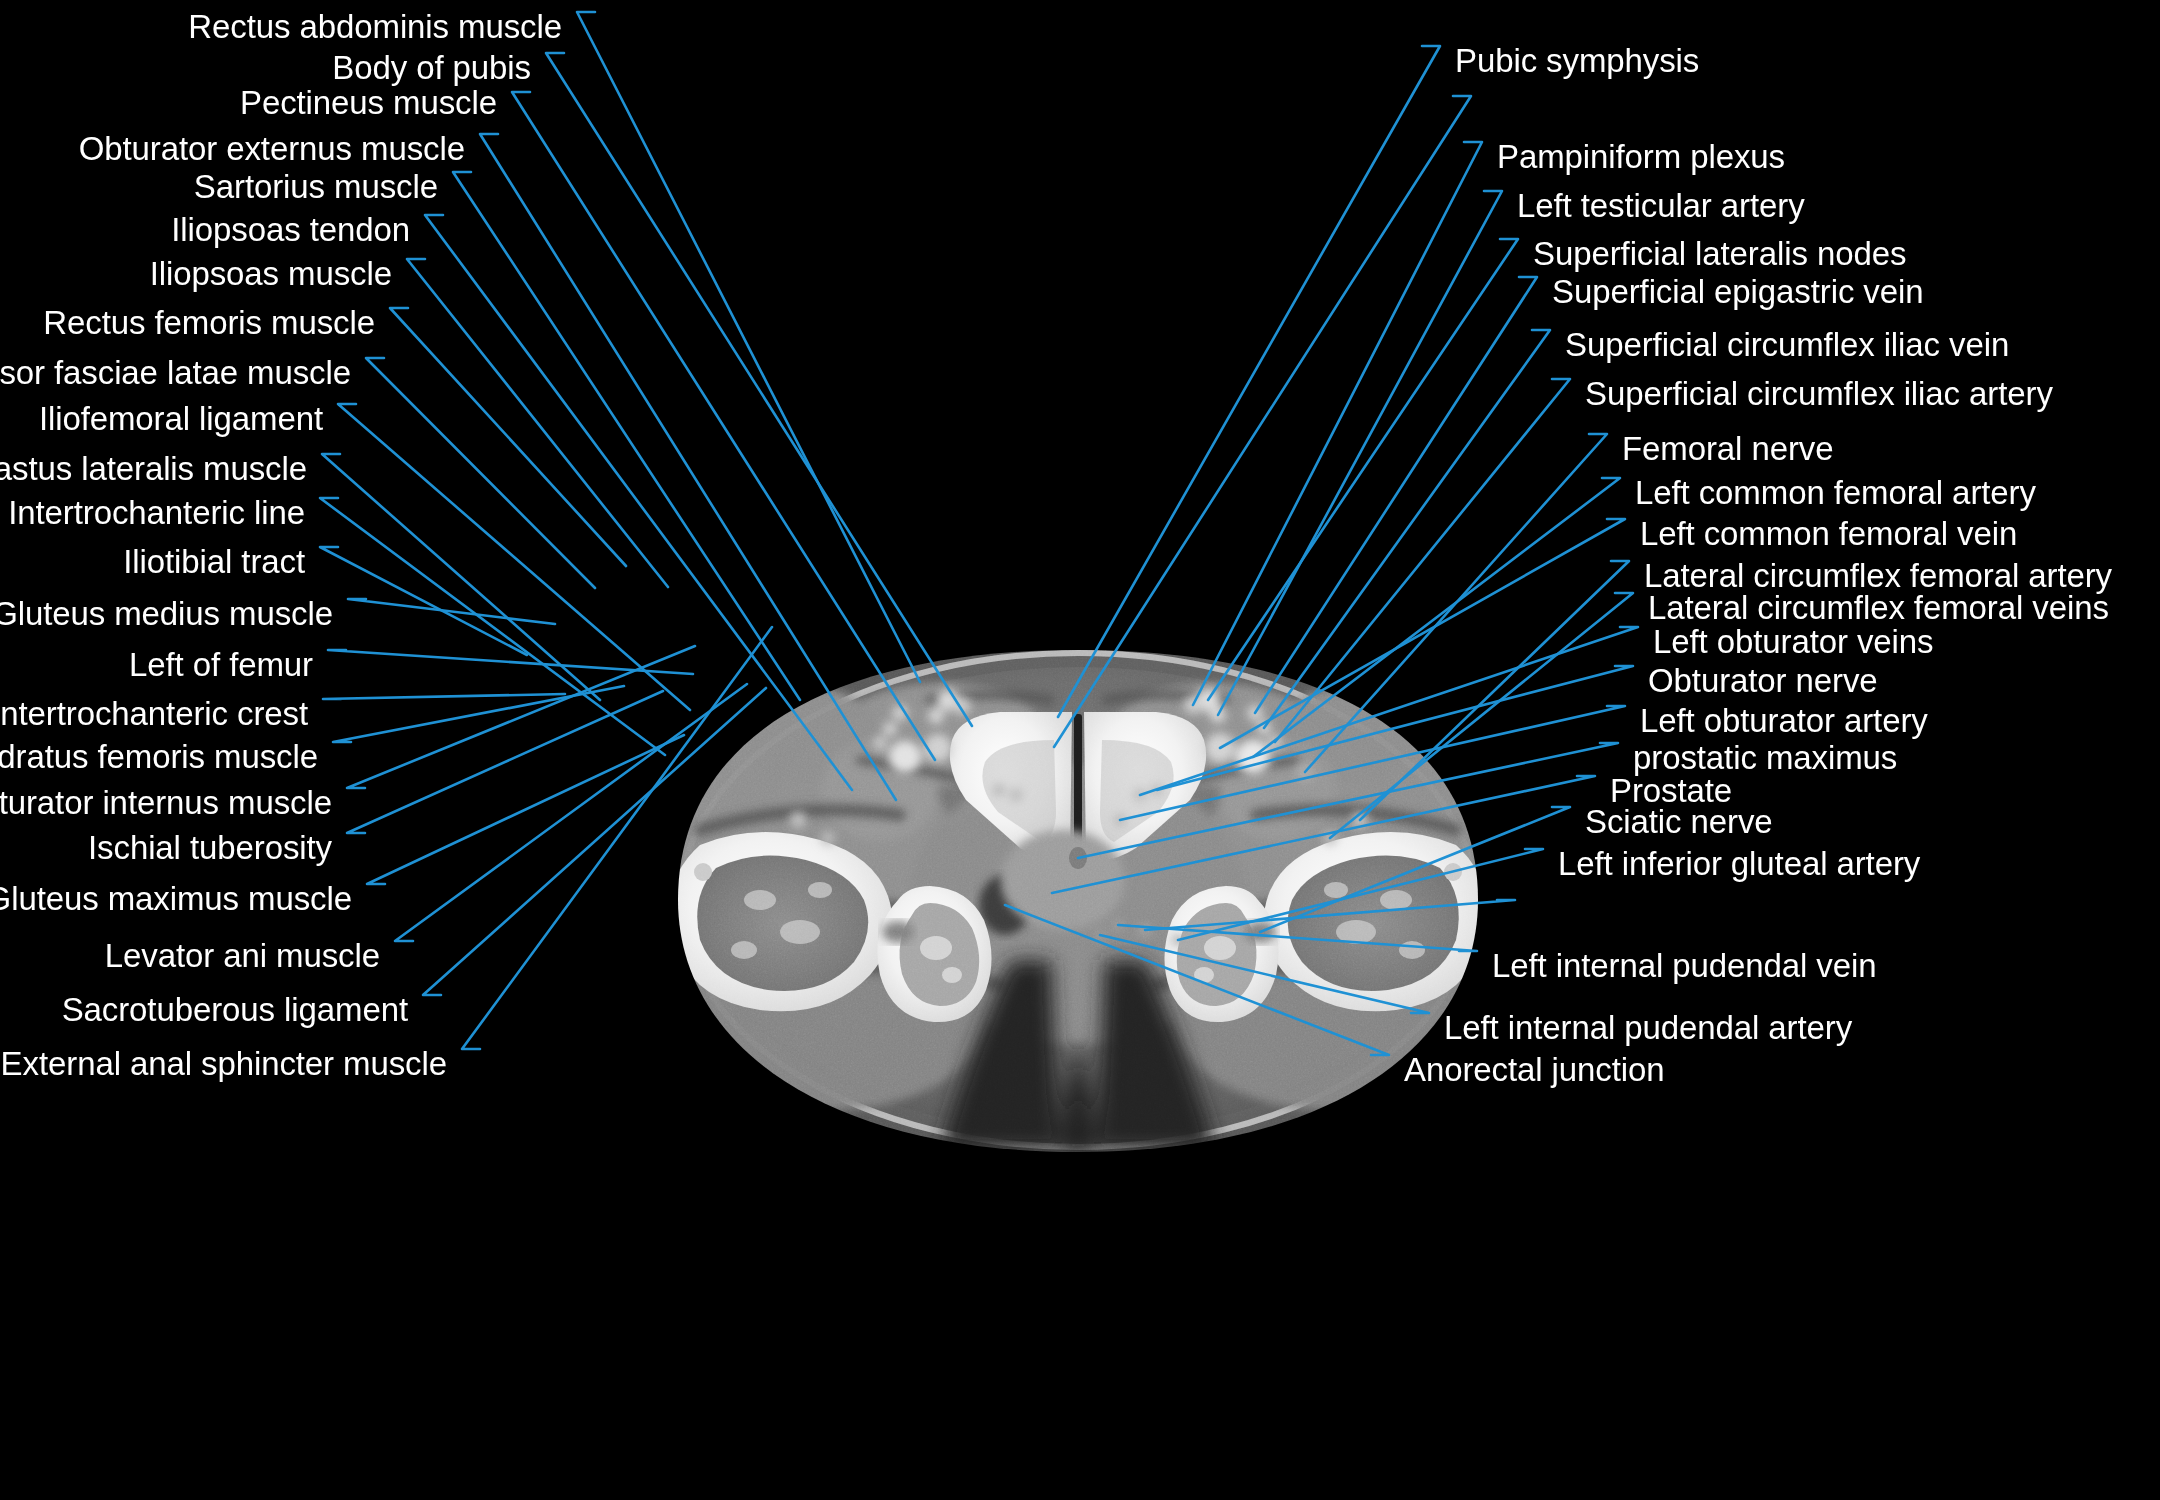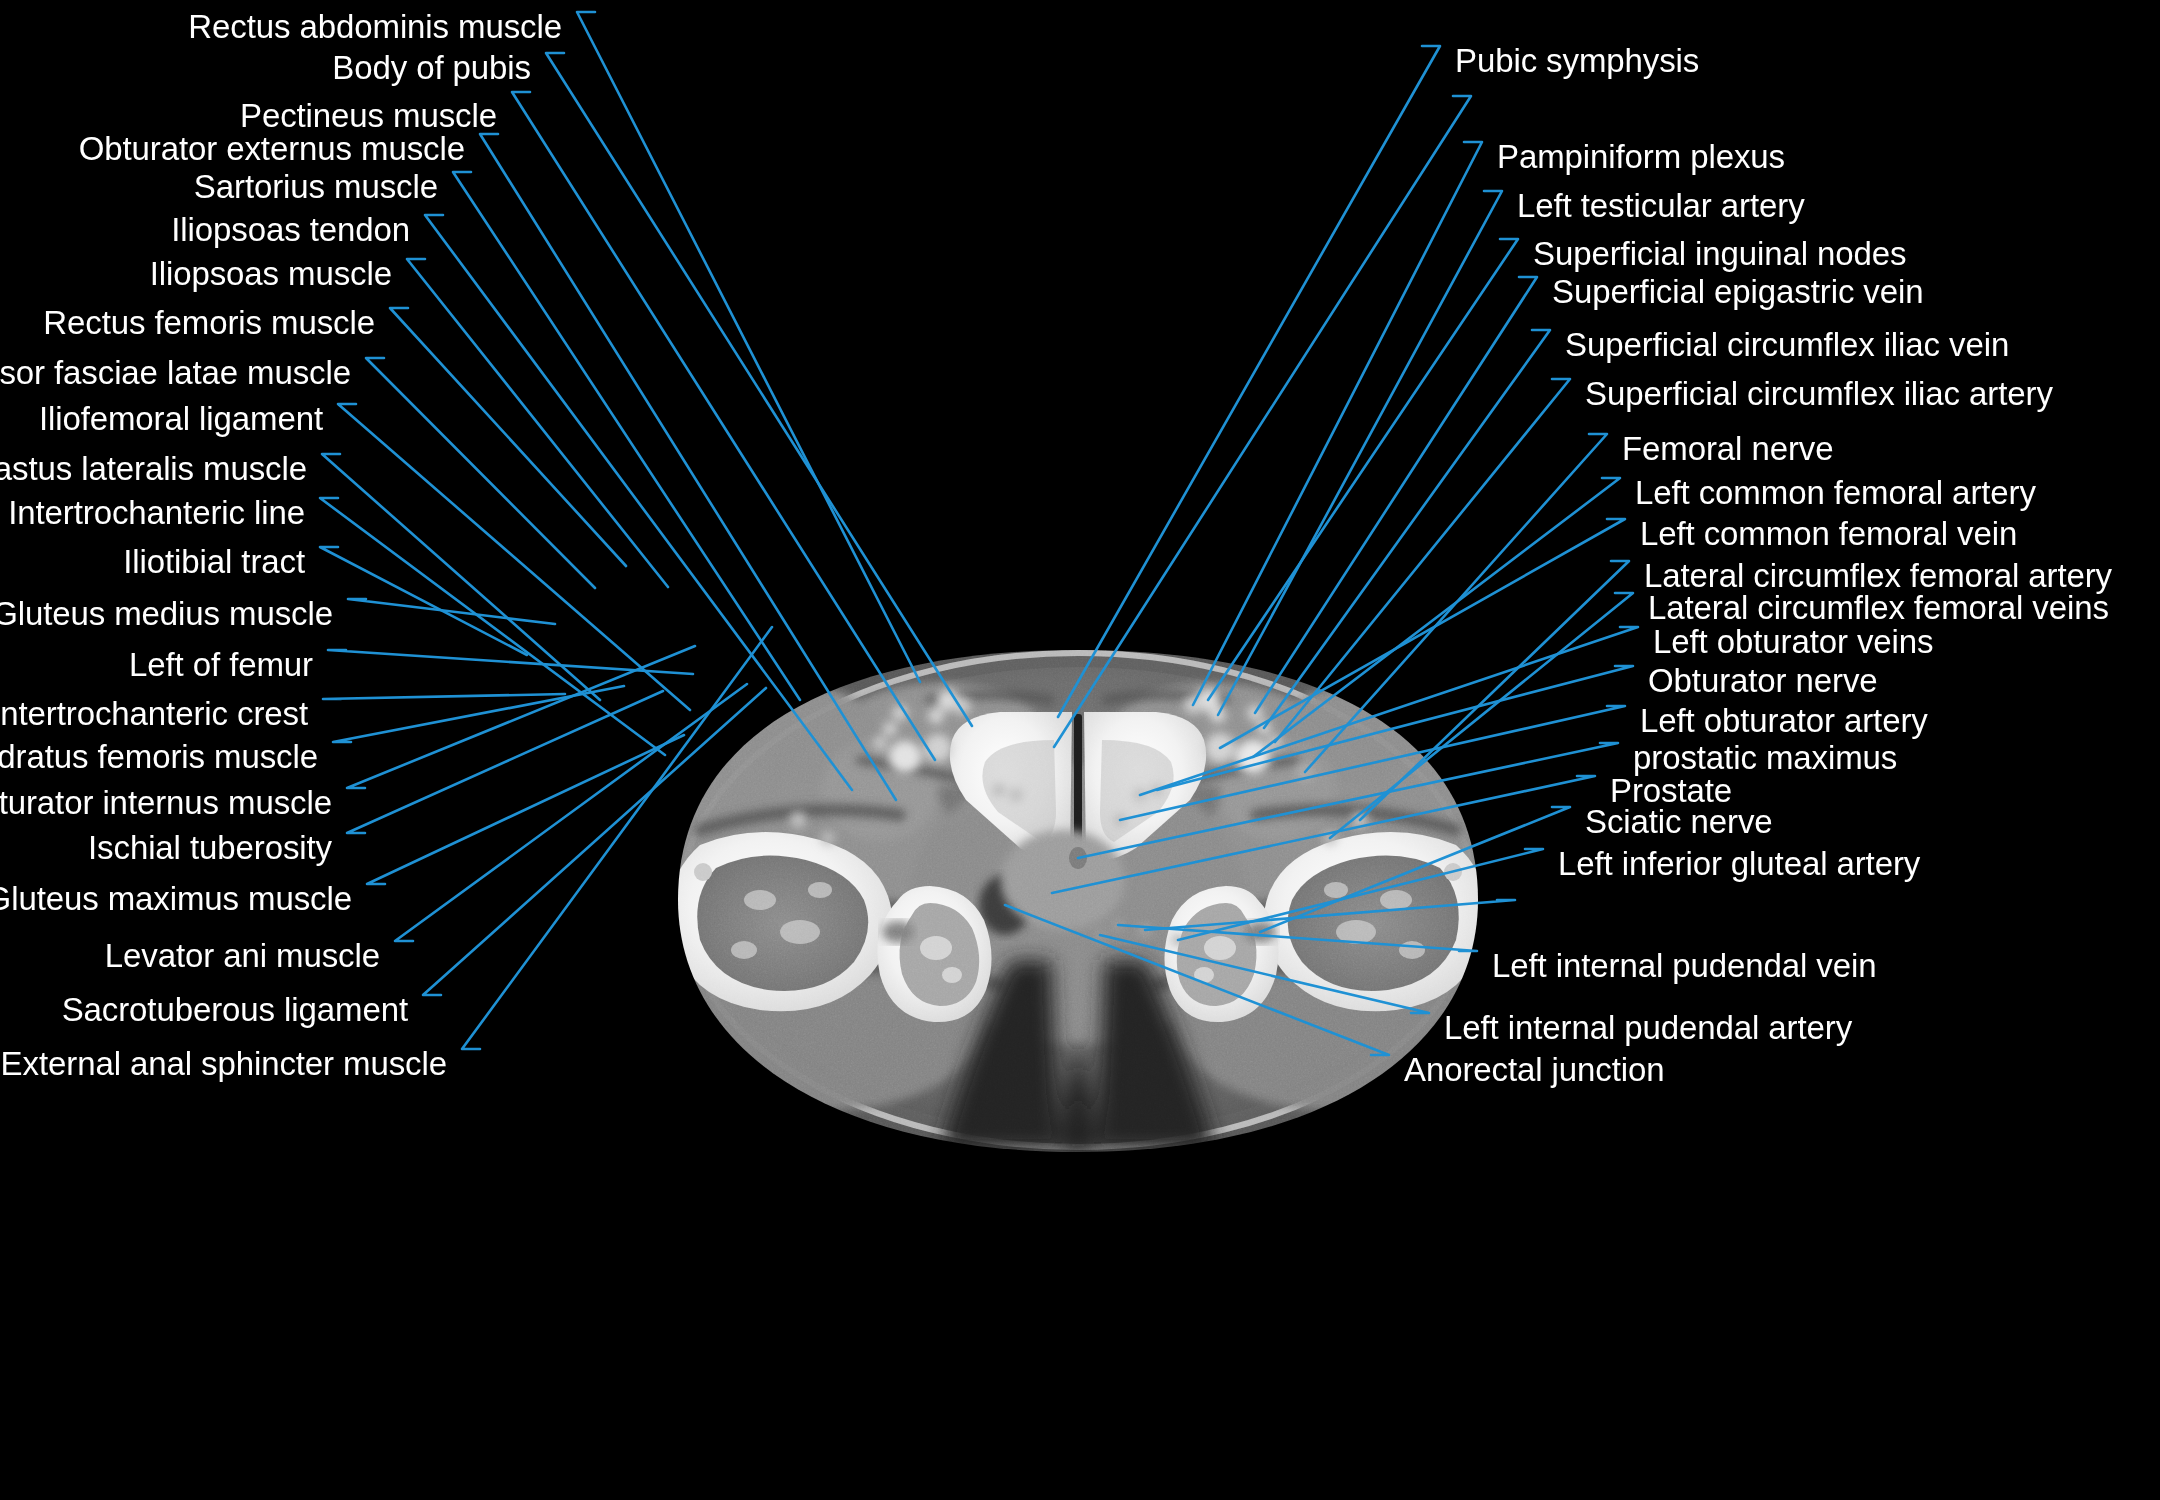--- a/index.html
+++ b/index.html
@@ -354,21 +354,21 @@
       <polyline points="1525,849 1543,849 1178,940" fill="none" stroke="#1f91d4" stroke-width="2.6" stroke-linejoin="round" stroke-linecap="round"></polyline>
       <polyline points="1497,900 1515,900 1145,930" fill="none" stroke="#1f91d4" stroke-width="2.6" stroke-linejoin="round" stroke-linecap="round"></polyline>
       <polyline points="1459,951 1477,951 1118,925" fill="none" stroke="#1f91d4" stroke-width="2.6" stroke-linejoin="round" stroke-linecap="round"></polyline>
       <polyline points="1411,1013 1429,1013 1100,935" fill="none" stroke="#1f91d4" stroke-width="2.6" stroke-linejoin="round" stroke-linecap="round"></polyline>
       <polyline points="1371,1055 1389,1055 1005,905" fill="none" stroke="#1f91d4" stroke-width="2.6" stroke-linejoin="round" stroke-linecap="round"></polyline>
     </svg>
 
   <div id="label-layer">
       <div class="anno-label left" style="left: 562px; top: 27px;">Rectus abdominis muscle</div>
       <div class="anno-label left" style="left: 531px; top: 68px;">Body of pubis</div>
-      <div class="anno-label left" style="left: 497px; top: 116px;">Pectineus muscle</div>
+      <div class="anno-label left" style="left: 497px; top: 103px;">Pectineus muscle</div>
       <div class="anno-label left" style="left: 465px; top: 149px;">Obturator externus muscle</div>
       <div class="anno-label left" style="left: 438px; top: 187px;">Sartorius muscle</div>
       <div class="anno-label left" style="left: 410px; top: 230px;">Iliopsoas tendon</div>
       <div class="anno-label left" style="left: 392px; top: 274px;">Iliopsoas muscle</div>
       <div class="anno-label left" style="left: 375px; top: 323px;">Rectus femoris muscle</div>
       <div class="anno-label left" style="left: 351px; top: 373px;">Tensor fasciae latae muscle</div>
       <div class="anno-label left" style="left: 323px; top: 419px;">Iliofemoral ligament</div>
       <div class="anno-label left" style="left: 307px; top: 469px;">Vastus lateralis muscle</div>
       <div class="anno-label left" style="left: 305px; top: 513px;">Intertrochanteric line</div>
       <div class="anno-label left" style="left: 305px; top: 562px;">Iliotibial tract</div>
@@ -378,21 +378,21 @@
       <div class="anno-label left" style="left: 318px; top: 757px;">Quadratus femoris muscle</div>
       <div class="anno-label left" style="left: 332px; top: 803px;">Obturator internus muscle</div>
       <div class="anno-label left" style="left: 332px; top: 848px;">Ischial tuberosity</div>
       <div class="anno-label left" style="left: 352px; top: 899px;">Gluteus maximus muscle</div>
       <div class="anno-label left" style="left: 380px; top: 956px;">Levator ani muscle</div>
       <div class="anno-label left" style="left: 408px; top: 1010px;">Sacrotuberous ligament</div>
       <div class="anno-label left" style="left: 447px; top: 1064px;">External anal sphincter muscle</div>
       <div class="anno-label right" style="left: 1455px; top: 61px;">Pubic symphysis</div>
       <div class="anno-label right" style="left: 1497px; top: 157px;">Pampiniform plexus</div>
       <div class="anno-label right" style="left: 1517px; top: 206px;">Left testicular artery</div>
-      <div class="anno-label right" style="left: 1533px; top: 254px;">Superficial inguinal nodes</div>
+      <div class="anno-label right" style="left: 1533px; top: 254px;">Superficial lateralis nodes</div>
       <div class="anno-label right" style="left: 1552px; top: 292px;">Superficial epigastric vein</div>
       <div class="anno-label right" style="left: 1565px; top: 345px;">Superficial circumflex iliac vein</div>
       <div class="anno-label right" style="left: 1585px; top: 394px;">Superficial circumflex iliac artery</div>
       <div class="anno-label right" style="left: 1622px; top: 449px;">Femoral nerve</div>
       <div class="anno-label right" style="left: 1635px; top: 493px;">Left common femoral artery</div>
       <div class="anno-label right" style="left: 1640px; top: 534px;">Left common femoral vein</div>
       <div class="anno-label right" style="left: 1644px; top: 576px;">Lateral circumflex femoral artery</div>
       <div class="anno-label right" style="left: 1648px; top: 608px;">Lateral circumflex femoral veins</div>
       <div class="anno-label right" style="left: 1653px; top: 642px;">Left obturator veins</div>
       <div class="anno-label right" style="left: 1648px; top: 681px;">Obturator nerve</div>

